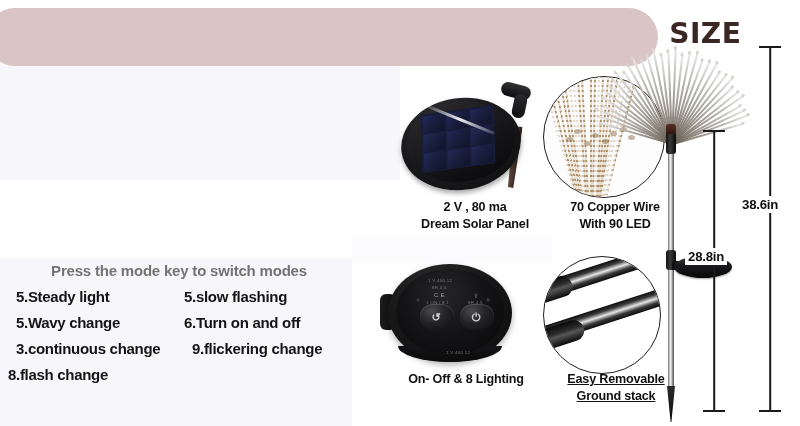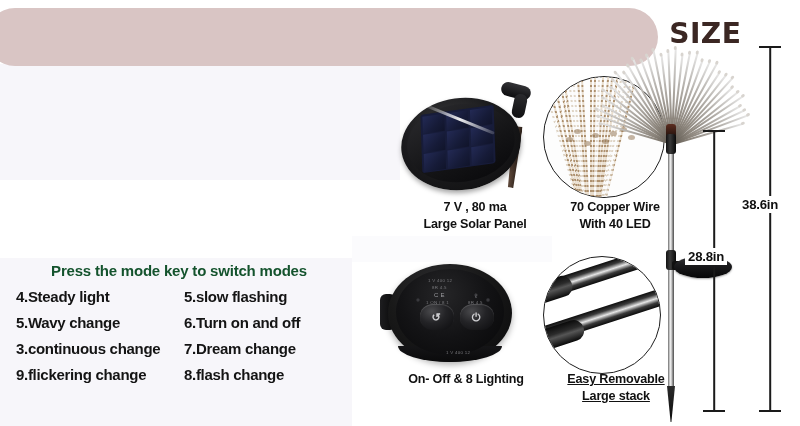--- a/index.html
+++ b/index.html
@@ -51,21 +51,21 @@
     font-weight:bold;
     line-height:29px;
     color:#141414;
     z-index:3;
     letter-spacing:-0.1px;
   }
 
   
   #modes { position:absolute; left:0; top:262px; width:352px; z-index:3; }
   #modes-title {
-    font-size:15px; font-weight:bold; color:#14532d;
+    font-size:15px; font-weight:bold; color:#737373;
     text-align:center; padding-left:6px; margin-bottom:9px;
     letter-spacing:-0.2px;
   }
   #modes-grid {
     display:grid;
     grid-template-columns:176px 176px;
     row-gap:9px;
   }
   .mode-item {
     font-size:15px; font-weight:bold; color:#141414;
@@ -336,22 +336,22 @@
       <div class="sp-cell"></div>
         <div class="sp-cell"></div>
         <div class="sp-cell"></div>
       <div class="sp-cell"></div>
         <div class="sp-cell"></div>
         <div class="sp-cell"></div>
     </div>
     <div class="sp-streak"></div>
   </div>
   <div class="caption" id="cap-solar">
-    <div>7 V , 80 ma</div>
-    <div>Large Solar Panel</div>
+    <div>2 V , 80 ma</div>
+    <div>Dream Solar Panel</div>
   </div>
 
   <div class="photo" id="photo-wire">
     <div class="circ" id="wire-circle">
         <div class="wire-strand pale" style="left: 14px; transform: rotate(-16deg);"></div>
         <div class="wire-strand" style="left: 21px; transform: rotate(-12deg);"></div>
         <div class="wire-strand" style="left: 28px; transform: rotate(-9deg);"></div>
         <div class="wire-strand pale" style="left: 34px; transform: rotate(-6deg);"></div>
         <div class="wire-strand" style="left: 40px; transform: rotate(-3deg);"></div>
         <div class="wire-strand" style="left: 46px; transform: rotate(0deg);"></div>
@@ -374,21 +374,21 @@
         <div class="wire-node" style="left: 66px; top: 54px;"></div>
         <div class="wire-node" style="left: 84px; top: 58px;"></div>
         <div class="wire-node" style="left: 22px; top: 60px;"></div>
         <div class="wire-node" style="left: 58px; top: 62px;"></div>
         <div class="wire-node" style="left: 76px; top: 50px;"></div>
         <div class="wire-node" style="left: 40px; top: 64px;"></div>
       </div>
   </div>
   <div class="caption" id="cap-wire">
     <div>70 Copper Wire</div>
-    <div>With 40 LED</div>
+    <div>With 90 LED</div>
   </div>
 
   <div class="photo" id="photo-switch">
     <div class="sw-lip"></div>
     <div class="sw-body"></div>
     <div class="sw-base"></div>
     <div class="sw-inner"></div>
     <div class="sw-screw" style="left:40px; top:40px;"></div>
     <div class="sw-screw" style="left:110px; top:40px;"></div>
     <div class="sw-mark" style="left:52px; top:20px;">1 V 400 12</div>
@@ -410,21 +410,21 @@
   <div class="photo" id="photo-stake">
     <div class="circ-st" id="stake-circle">
         <div class="st-rod" style="top: 32px; left: -20px;"></div>
         <div class="st-cap" style="top: 30px; left: -16px; width: 46px;"></div>
         <div class="st-rod" style="top: 78px; left: -26px;"></div>
         <div class="st-cap" style="top: 76px; left: -10px; width: 52px;"></div>
       </div>
   </div>
   <div class="caption" id="cap-stake">
     <div>Easy Removable</div>
-    <div>Large stack</div>
+    <div>Ground stack</div>
   </div>
 
   <div class="photo" id="photo-product">
     <div class="spray" id="product-spray">
         <div class="spray-wire" style="height: 74px; transform: rotate(-74deg);">
           <div class="spray-tip"></div>
         </div>
         <div class="spray-wire" style="height: 78.5209px; transform: rotate(-69.5152deg);">
           <div class="spray-tip"></div>
         </div>
@@ -544,24 +544,23 @@
   <div class="measure" id="measure-lower">
     <div class="m-cap top"></div>
     <div class="m-line"></div>
     <div class="m-cap bot"></div>
   </div>
   <div class="m-label" id="label-lower">28.8in</div>
 
   <div id="modes">
     <div id="modes-title">Press the mode key to switch modes</div>
     <div id="modes-grid">
-        <div class="mode-item mode-col-left">4.Steady light</div>
+        <div class="mode-item mode-col-left">5.Steady light</div>
         <div class="mode-item mode-col-right">5.slow flashing</div>
         <div class="mode-item mode-col-left">5.Wavy change</div>
         <div class="mode-item mode-col-right">6.Turn on and off</div>
         <div class="mode-item mode-col-left">3.continuous change</div>
-        <div class="mode-item mode-col-right">7.Dream change</div>
         <div class="mode-item mode-col-left">9.flickering change</div>
         <div class="mode-item mode-col-right">8.flash change</div>
       </div>
   </div>
 
 </div>
 
 </body></html>

